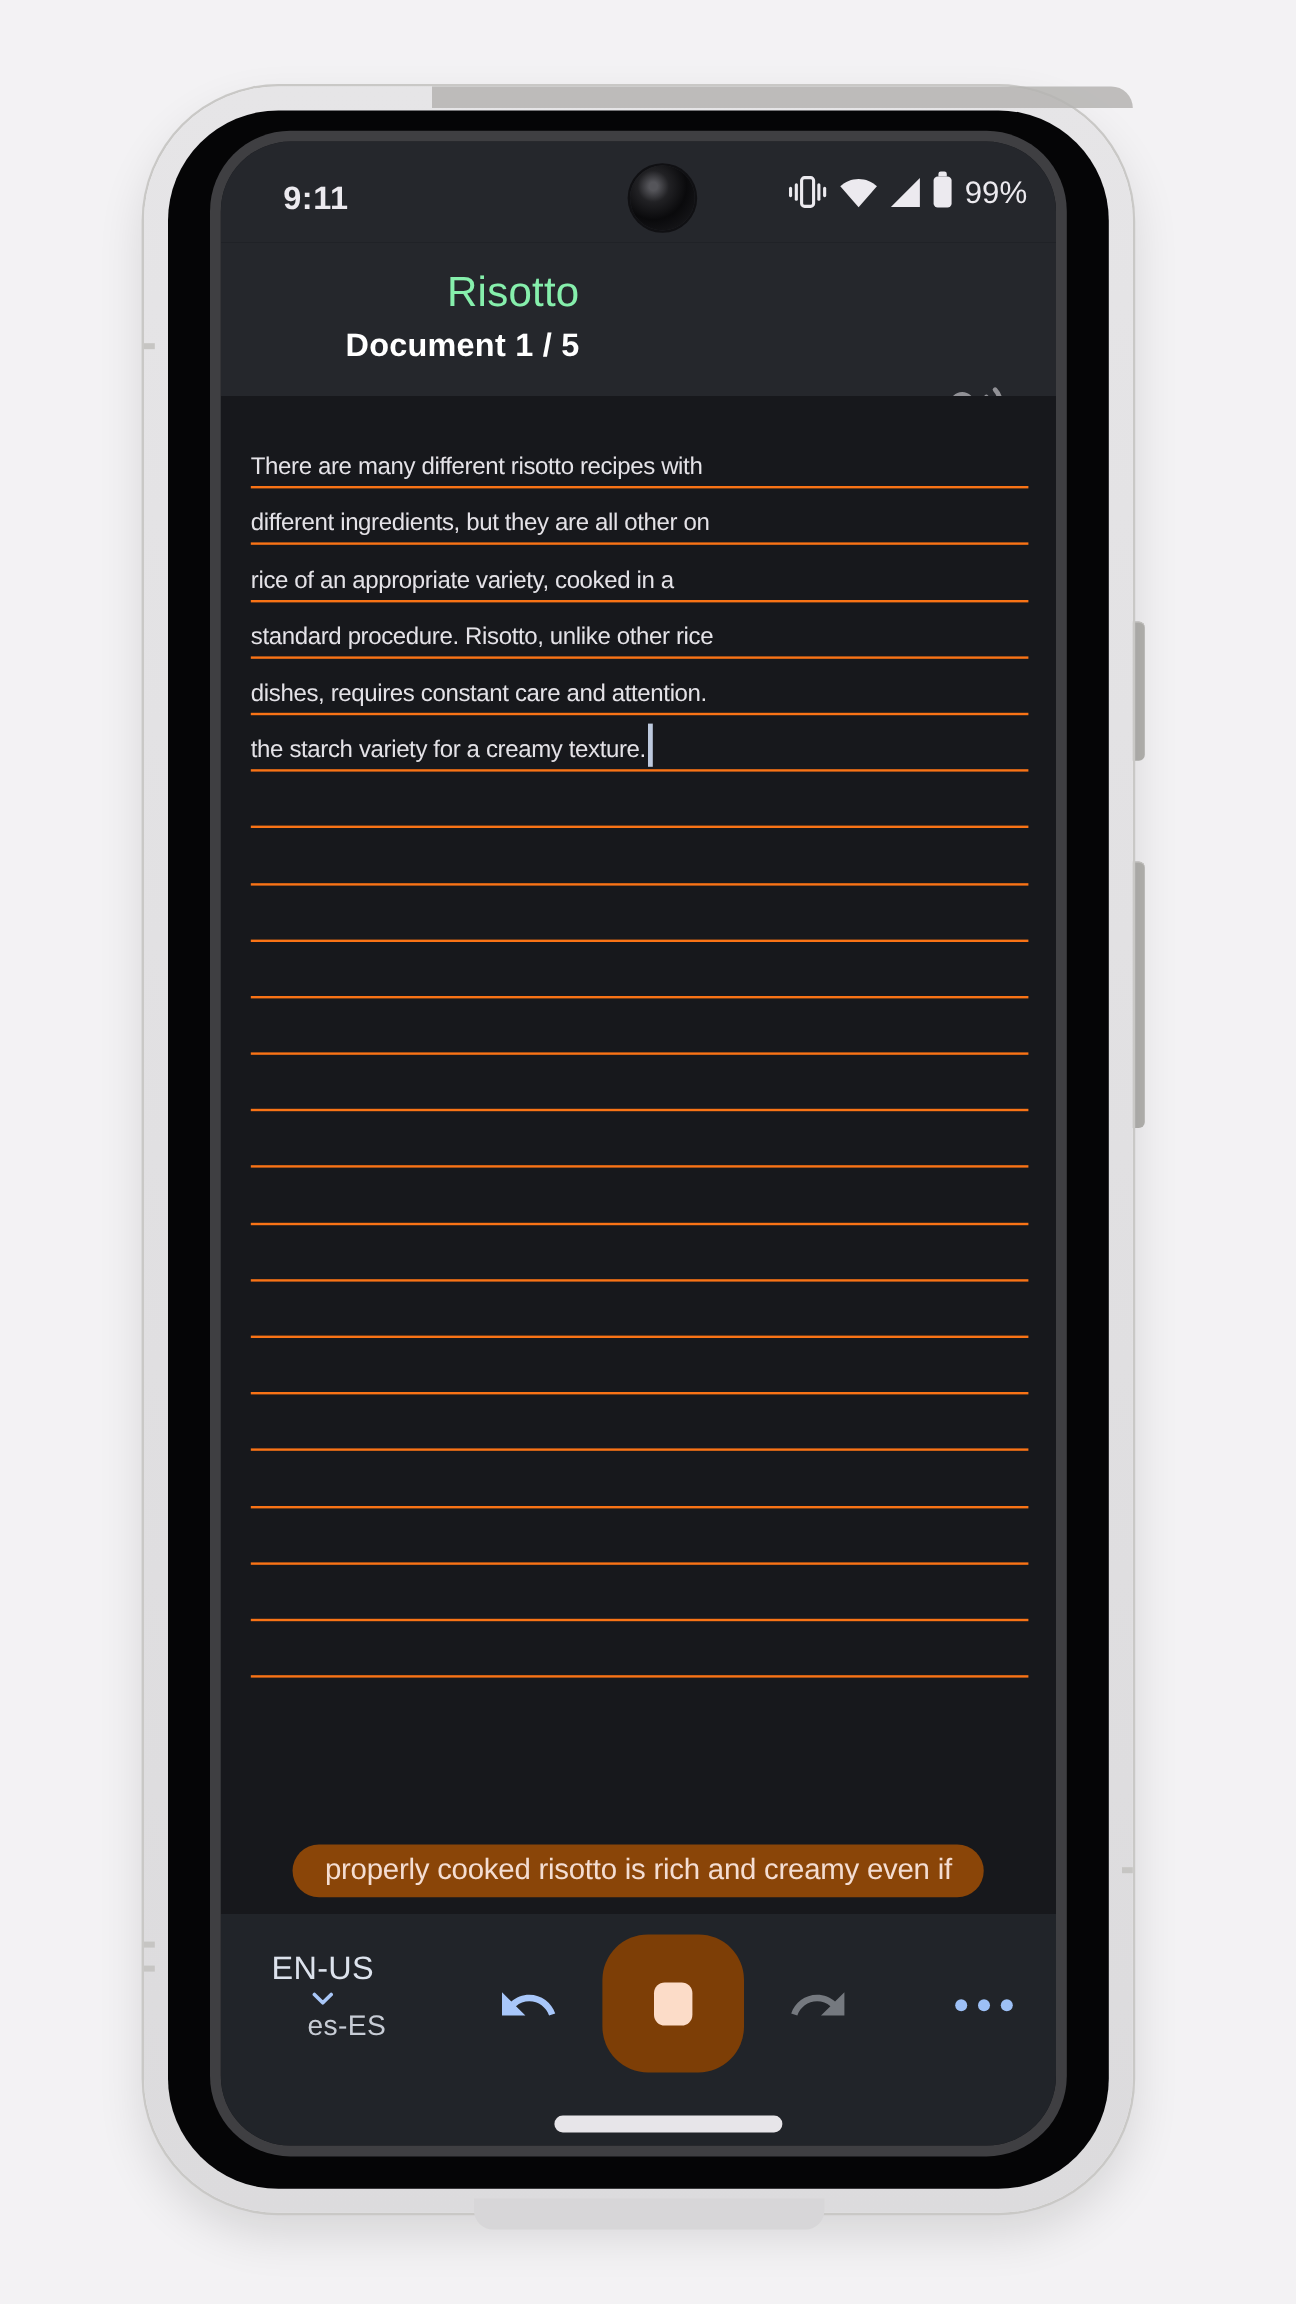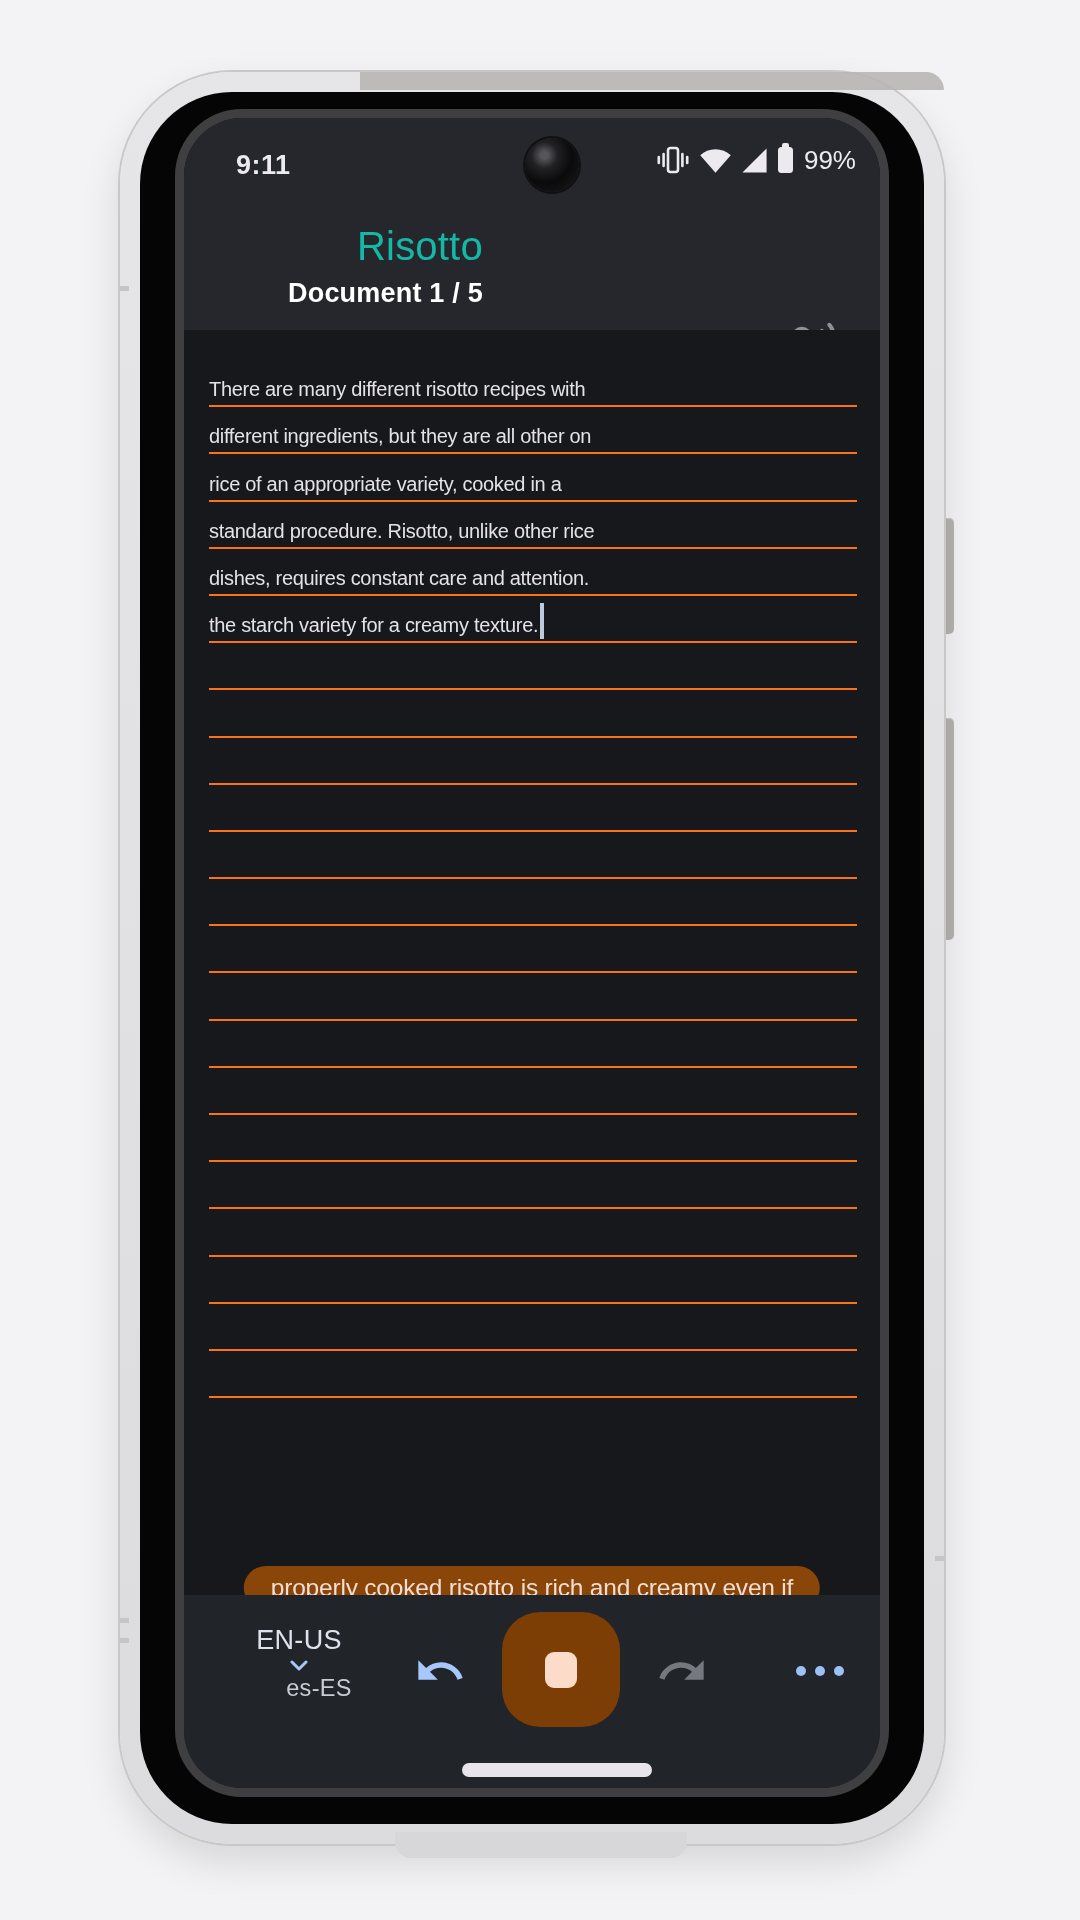--- a/index.html
+++ b/index.html
@@ -38,41 +38,41 @@
   .battery { position:relative; width:15px; height:26px; background:#eceaef; border-radius:3.5px; }
   .battery::before { content:""; position:absolute; top:-4px; left:4px; width:7px; height:4px; background:#eceaef; border-radius:2px 2px 0 0; }
   .batt-text { font-size:26px; color:#eceaef; margin-left:2px; }
 
   
   .appbar { position:absolute; top:84px; left:0; right:0; height:128px; background:#25272c; }
   .hamburger { position:absolute; left:36px; top:136px; width:42px; height:31px;
                display:flex; flex-direction:column; justify-content:space-between; cursor:pointer; }
   .hamburger span { display:block; height:4px; background:#dbd7dc; border-radius:2px; }
   .titles { position:absolute; left:104px; top:22px; }
-  .app-title { font-size:40px; color:#14b8a6; letter-spacing:.2px; }
+  .app-title { font-size:35px; color:#86efac; letter-spacing:.2px; }
   .app-subtitle { margin-top:9px; font-size:27px; color:#ffffff; letter-spacing:.2px;font-weight:bold; }
   .voice-btn { position:absolute; left:602px; top:118px; width:56px; height:52px; cursor:pointer; }
   .dots-btn { position:absolute; left:694px; top:122px; width:36px; height:46px; display:flex; flex-direction:column;
               align-items:center; justify-content:space-between; cursor:pointer; padding:2px 0; }
 
   
   .doc { position:absolute; top:212px; left:0; right:0; height:1265px; background:#17181c; }
   .doc-lines { position:absolute; top:30px; left:25px; right:23px; }
   .doc-line { height:47.2px; border-bottom:2px solid #f97316; display:flex; align-items:flex-end;
               font-size:20px; letter-spacing:-0.3px; color:#e4e2e7; white-space:nowrap; }
   .doc-line span.txt { padding-bottom:4px; }
   .cursor { display:inline-block; width:4px; height:36px; background:#bdc9de; margin-left:2px; margin-bottom:2px; }
 
-  .pill { position:absolute; top:1236px; left:50%; transform:translateX(-50%); height:44px;
+  .pill { position:absolute; top:1207px; left:50%; transform:translateX(-50%); height:44px;
           background:#8a4508; border-radius:22px; padding:0 27px; display:flex; align-items:center;
           font-size:24.5px; letter-spacing:-0.2px; color:#f4ddd2; white-space:nowrap; }
 
   
   .toolbar { position:absolute; top:1477px; left:0; right:0; height:193px; background:#212429; }
-  .lang { position:absolute; left:50px; top:30px; width:130px; display:flex; flex-direction:column;
+  .lang { position:absolute; left:20px; top:30px; width:130px; display:flex; flex-direction:column;
           align-items:center; cursor:pointer; }
   .lang-primary { font-size:27px; color:#dde3ed; letter-spacing:.3px; }
   .lang-chevron { margin-top:4px; }
   .lang-secondary { margin-top:3px; font-size:23.5px; color:#c7ccd5; letter-spacing:.3px;margin-left:40px; }
   .tool-icon-btn { position:absolute; width:52px; height:52px; top:50px; cursor:pointer; }
   .undo-btn { left:230px; }
   .redo-btn { left:472px; }
   .more-btn { left:606px; top:62px; width:60px; height:28px; display:flex; align-items:center;
               justify-content:space-between; padding:0 6px; }
   .more-btn i { width:10px; height:10px; border-radius:50%; background:#9dc0f6; }

